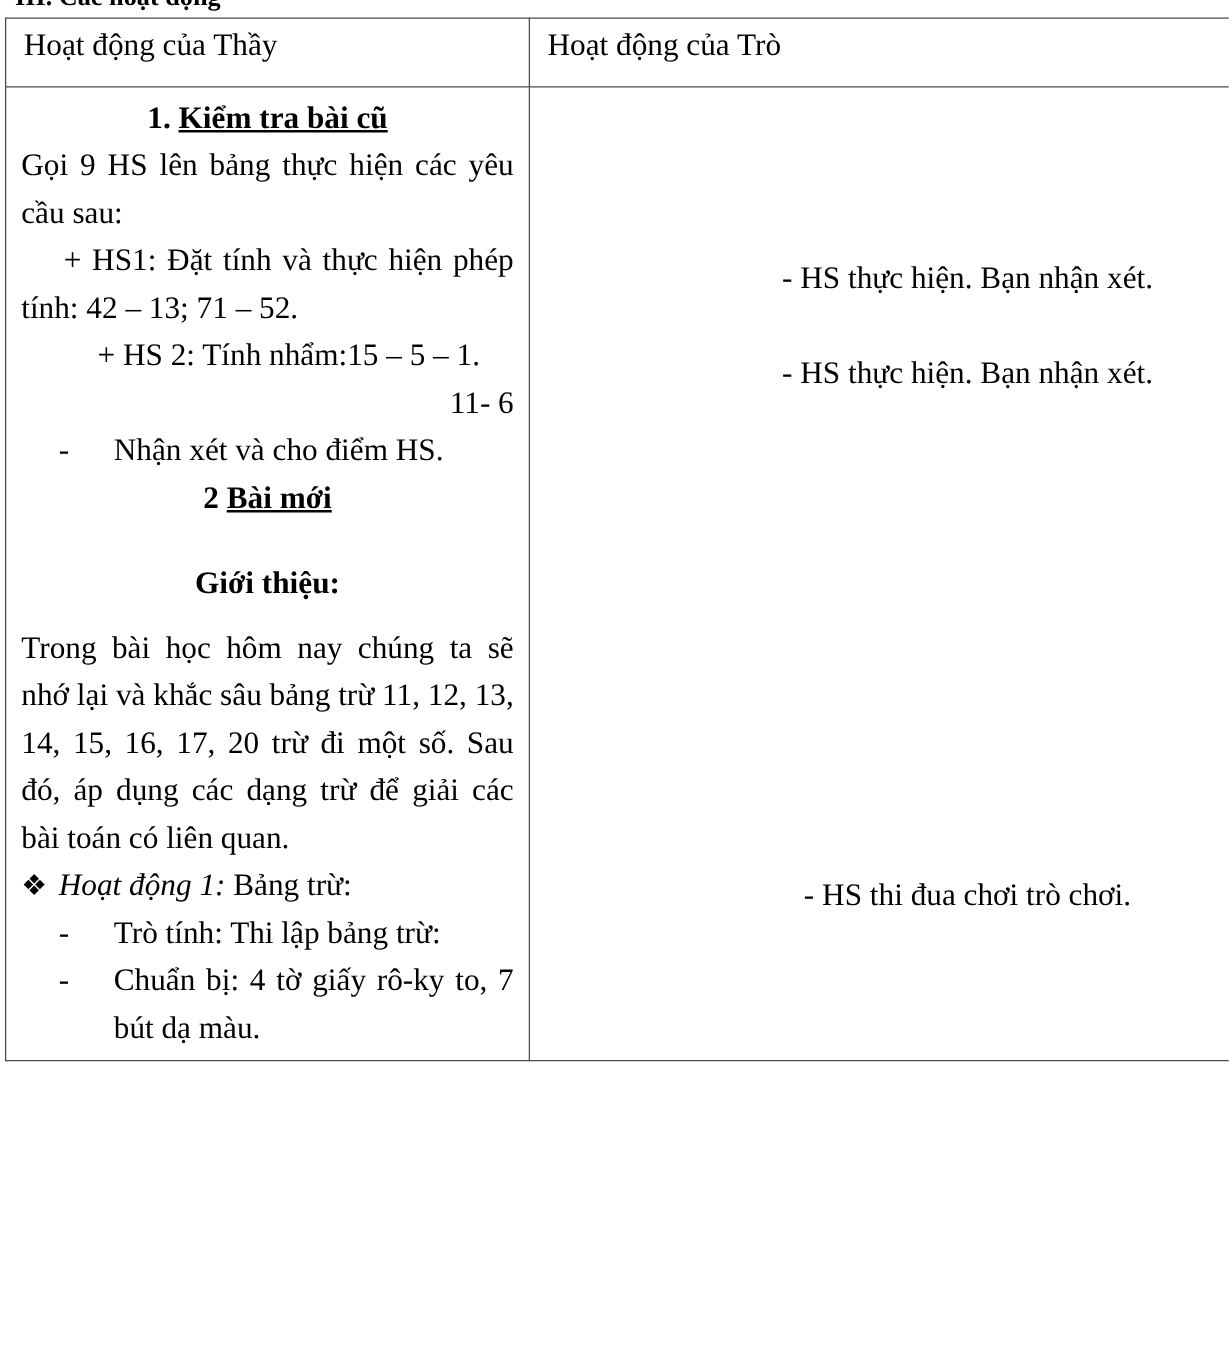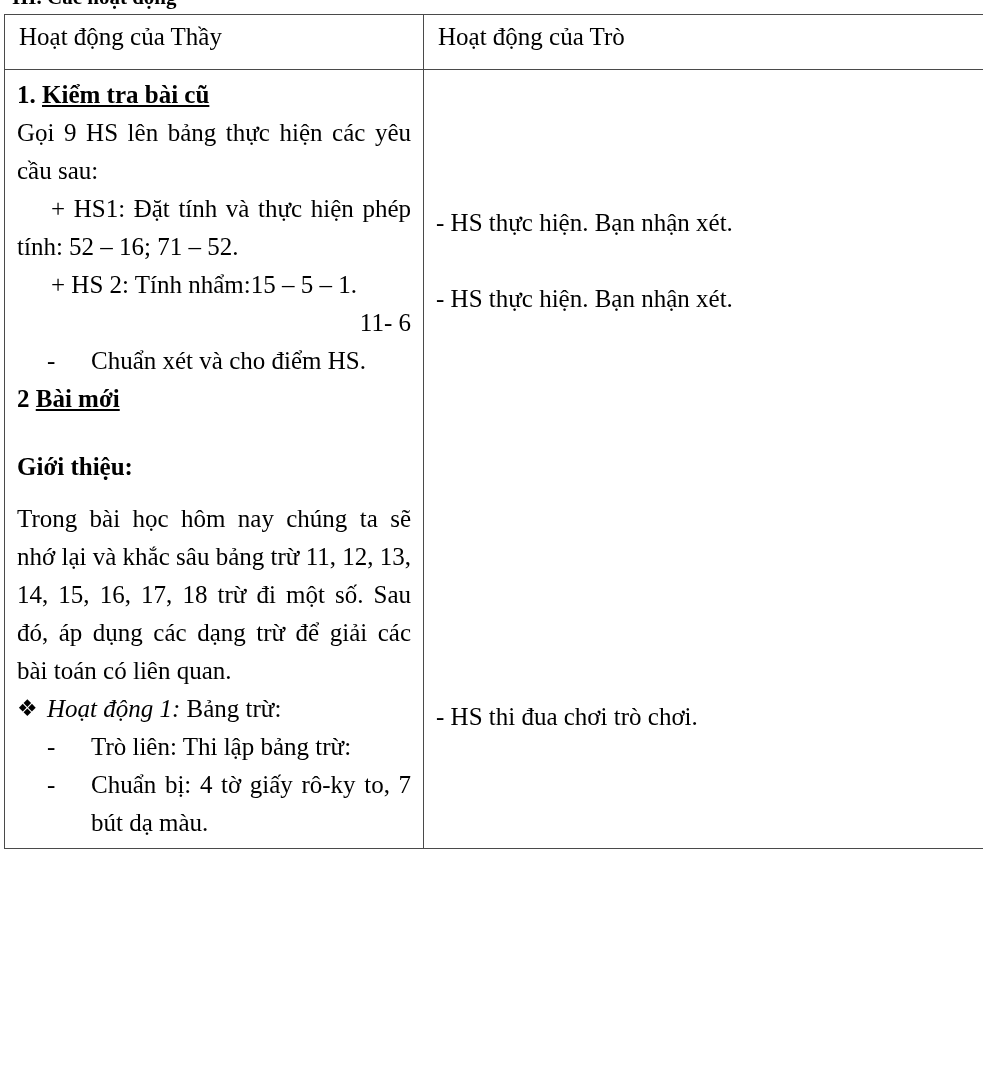--- a/index.html
+++ b/index.html
@@ -63,21 +63,21 @@
   .body-cell-left  { padding: 6px 12px 6px 12px !important; }
   .body-cell-right { padding: 6px 12px 6px 12px !important; }
 
   
   .p {
     font-size: 25px;
     line-height: 38px;
     margin: 0;
   }
   .just    { text-align: justify; text-align-last: left; }
-  .left    { text-align: left; }
+  .left    { text-align: center; }
   .right   { text-align: right; }
 
   .bold      { font-weight: bold; }
   .underline { text-decoration: underline; }
   .italic    { font-style: italic; }
 
   .spacer-sm { height: 14px; }
   .spacer-md { height: 30px; }
 
   
@@ -136,49 +136,49 @@
       </tr>
 
       <tr>
 
         <td class="body-cell-left">
 
           <p class="p left"><span class="bold">1. </span><span class="bold underline">Kiểm tra bài cũ</span></p>
 
           <p class="p just">Gọi 9 HS lên bảng thực hiện các yêu cầu sau:</p>
 
-          <p class="p just p-indent">+ HS1: Đặt tính và thực hiện phép tính: 52 – 16; 71 – 52.</p>
+          <p class="p just p-indent">+ HS1: Đặt tính và thực hiện phép tính: 42 – 13; 71 – 52.</p>
 
           <p class="p left p-indent">+ HS 2: Tính nhẩm:15 – 5 – 1.</p>
 
           <p class="p right">11- 6</p>
 
           <div class="bullet-row ind1">
             <span class="mk">-</span>
-            <span class="bd">Chuẩn xét và cho điểm HS.</span>
+            <span class="bd">Nhận xét và cho điểm HS.</span>
           </div>
 
           <p class="p left"><span class="bold">2 </span><span class="bold underline">Bài mới</span></p>
 
           <div class="spacer-md"></div>
 
           <p class="p left bold">Giới thiệu:</p>
 
           <div class="spacer-sm"></div>
 
-          <p class="p just">Trong bài học hôm nay chúng ta sẽ nhớ lại và khắc sâu bảng trừ 11, 12, 13, 14, 15, 16, 17, 18 trừ đi một số. Sau đó, áp dụng các dạng trừ để giải các bài toán có liên quan.</p>
+          <p class="p just">Trong bài học hôm nay chúng ta sẽ nhớ lại và khắc sâu bảng trừ 11, 12, 13, 14, 15, 16, 17, 20 trừ đi một số. Sau đó, áp dụng các dạng trừ để giải các bài toán có liên quan.</p>
 
           <div class="bullet-row">
             <span class="mk-diamond">❖</span>
             <span class="bd noj"><span class="italic">Hoạt động 1:</span><span> Bảng trừ:</span></span>
           </div>
 
           <div class="bullet-row ind1">
             <span class="mk">-</span>
-            <span class="bd">Trò liên: Thi lập bảng trừ:</span>
+            <span class="bd">Trò tính: Thi lập bảng trừ:</span>
           </div>
 
           <div class="bullet-row ind1">
             <span class="mk">-</span>
             <span class="bd">Chuẩn bị: 4 tờ giấy rô-ky to, 7 bút dạ màu.</span>
           </div>
 
         </td>
 
         <td class="body-cell-right">

